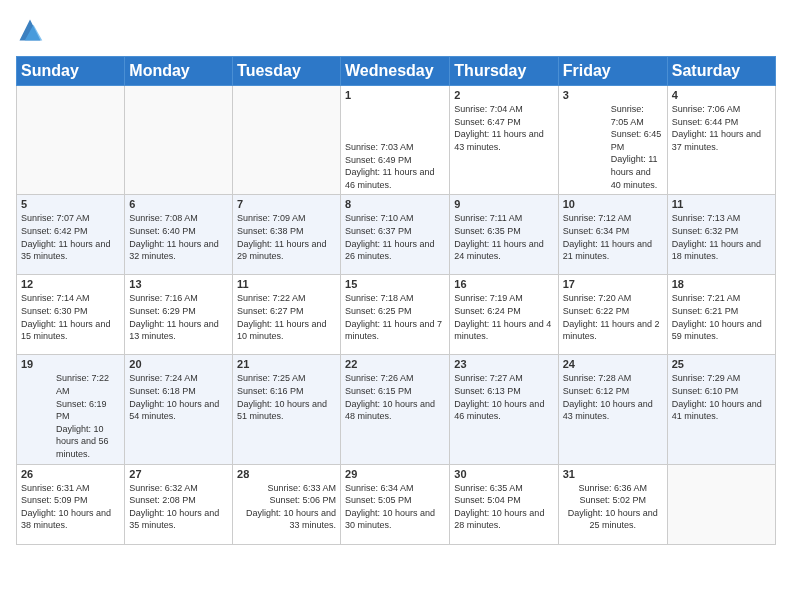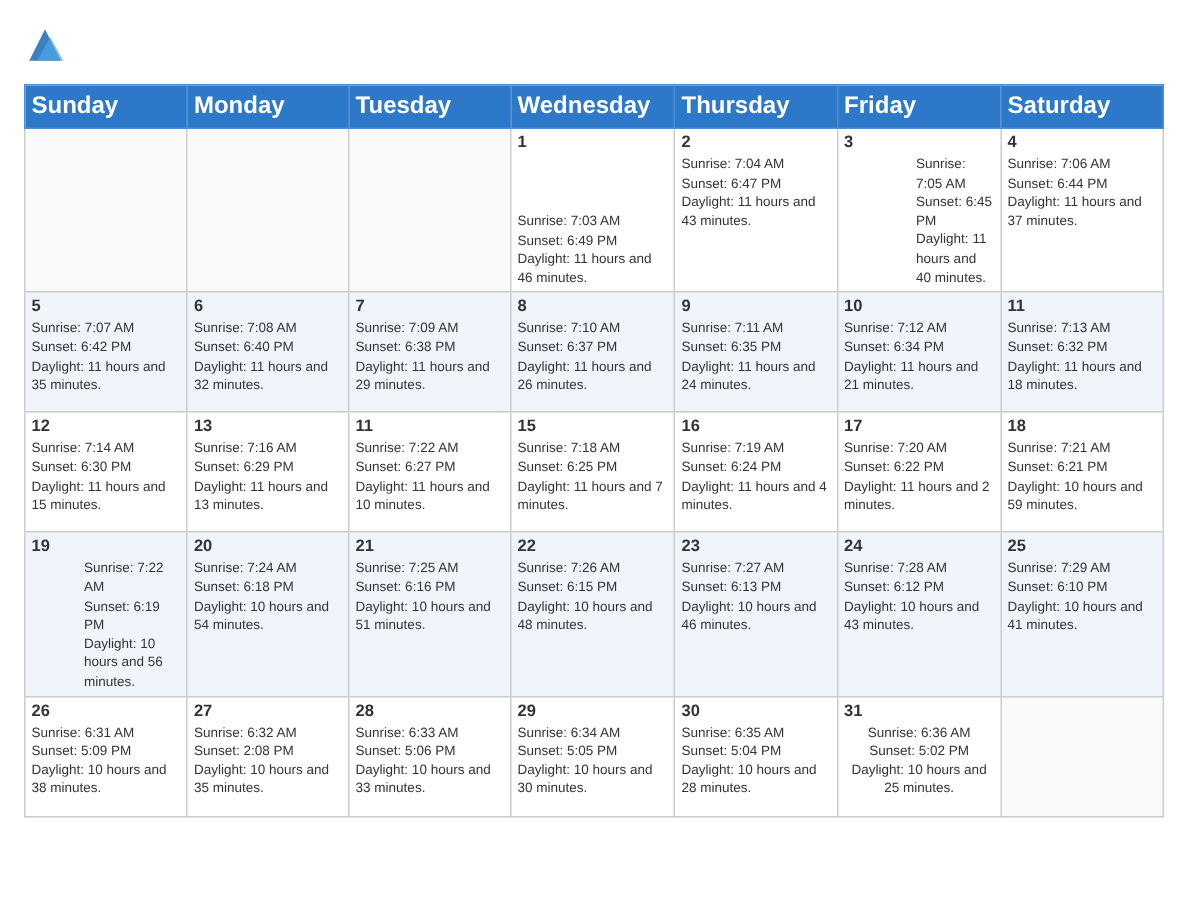--- a/index.html
+++ b/index.html
@@ -291,21 +291,21 @@
 Daylight: 10 hours and 38 minutes.</div>
         </td>
         <td>
           <span class="day-number">27</span>
           <div class="day-info" style="white-space: pre-line;">Sunrise: 6:32 AM
 Sunset: 2:08 PM
 Daylight: 10 hours and 35 minutes.</div>
         </td>
         <td>
           <span class="day-number">28</span>
-          <div class="day-info" style="white-space: pre-line;">Sunrise: 6:33 AM
+          <div class="day-info" style="white-space: pre-line; text-align: right;">Sunrise: 6:33 AM
 Sunset: 5:06 PM
 Daylight: 10 hours and 33 minutes.</div>
         </td>
         <td>
           <span class="day-number">29</span>
           <div class="day-info" style="white-space: pre-line;">Sunrise: 6:34 AM
 Sunset: 5:05 PM
 Daylight: 10 hours and 30 minutes.</div>
         </td>
         <td>

